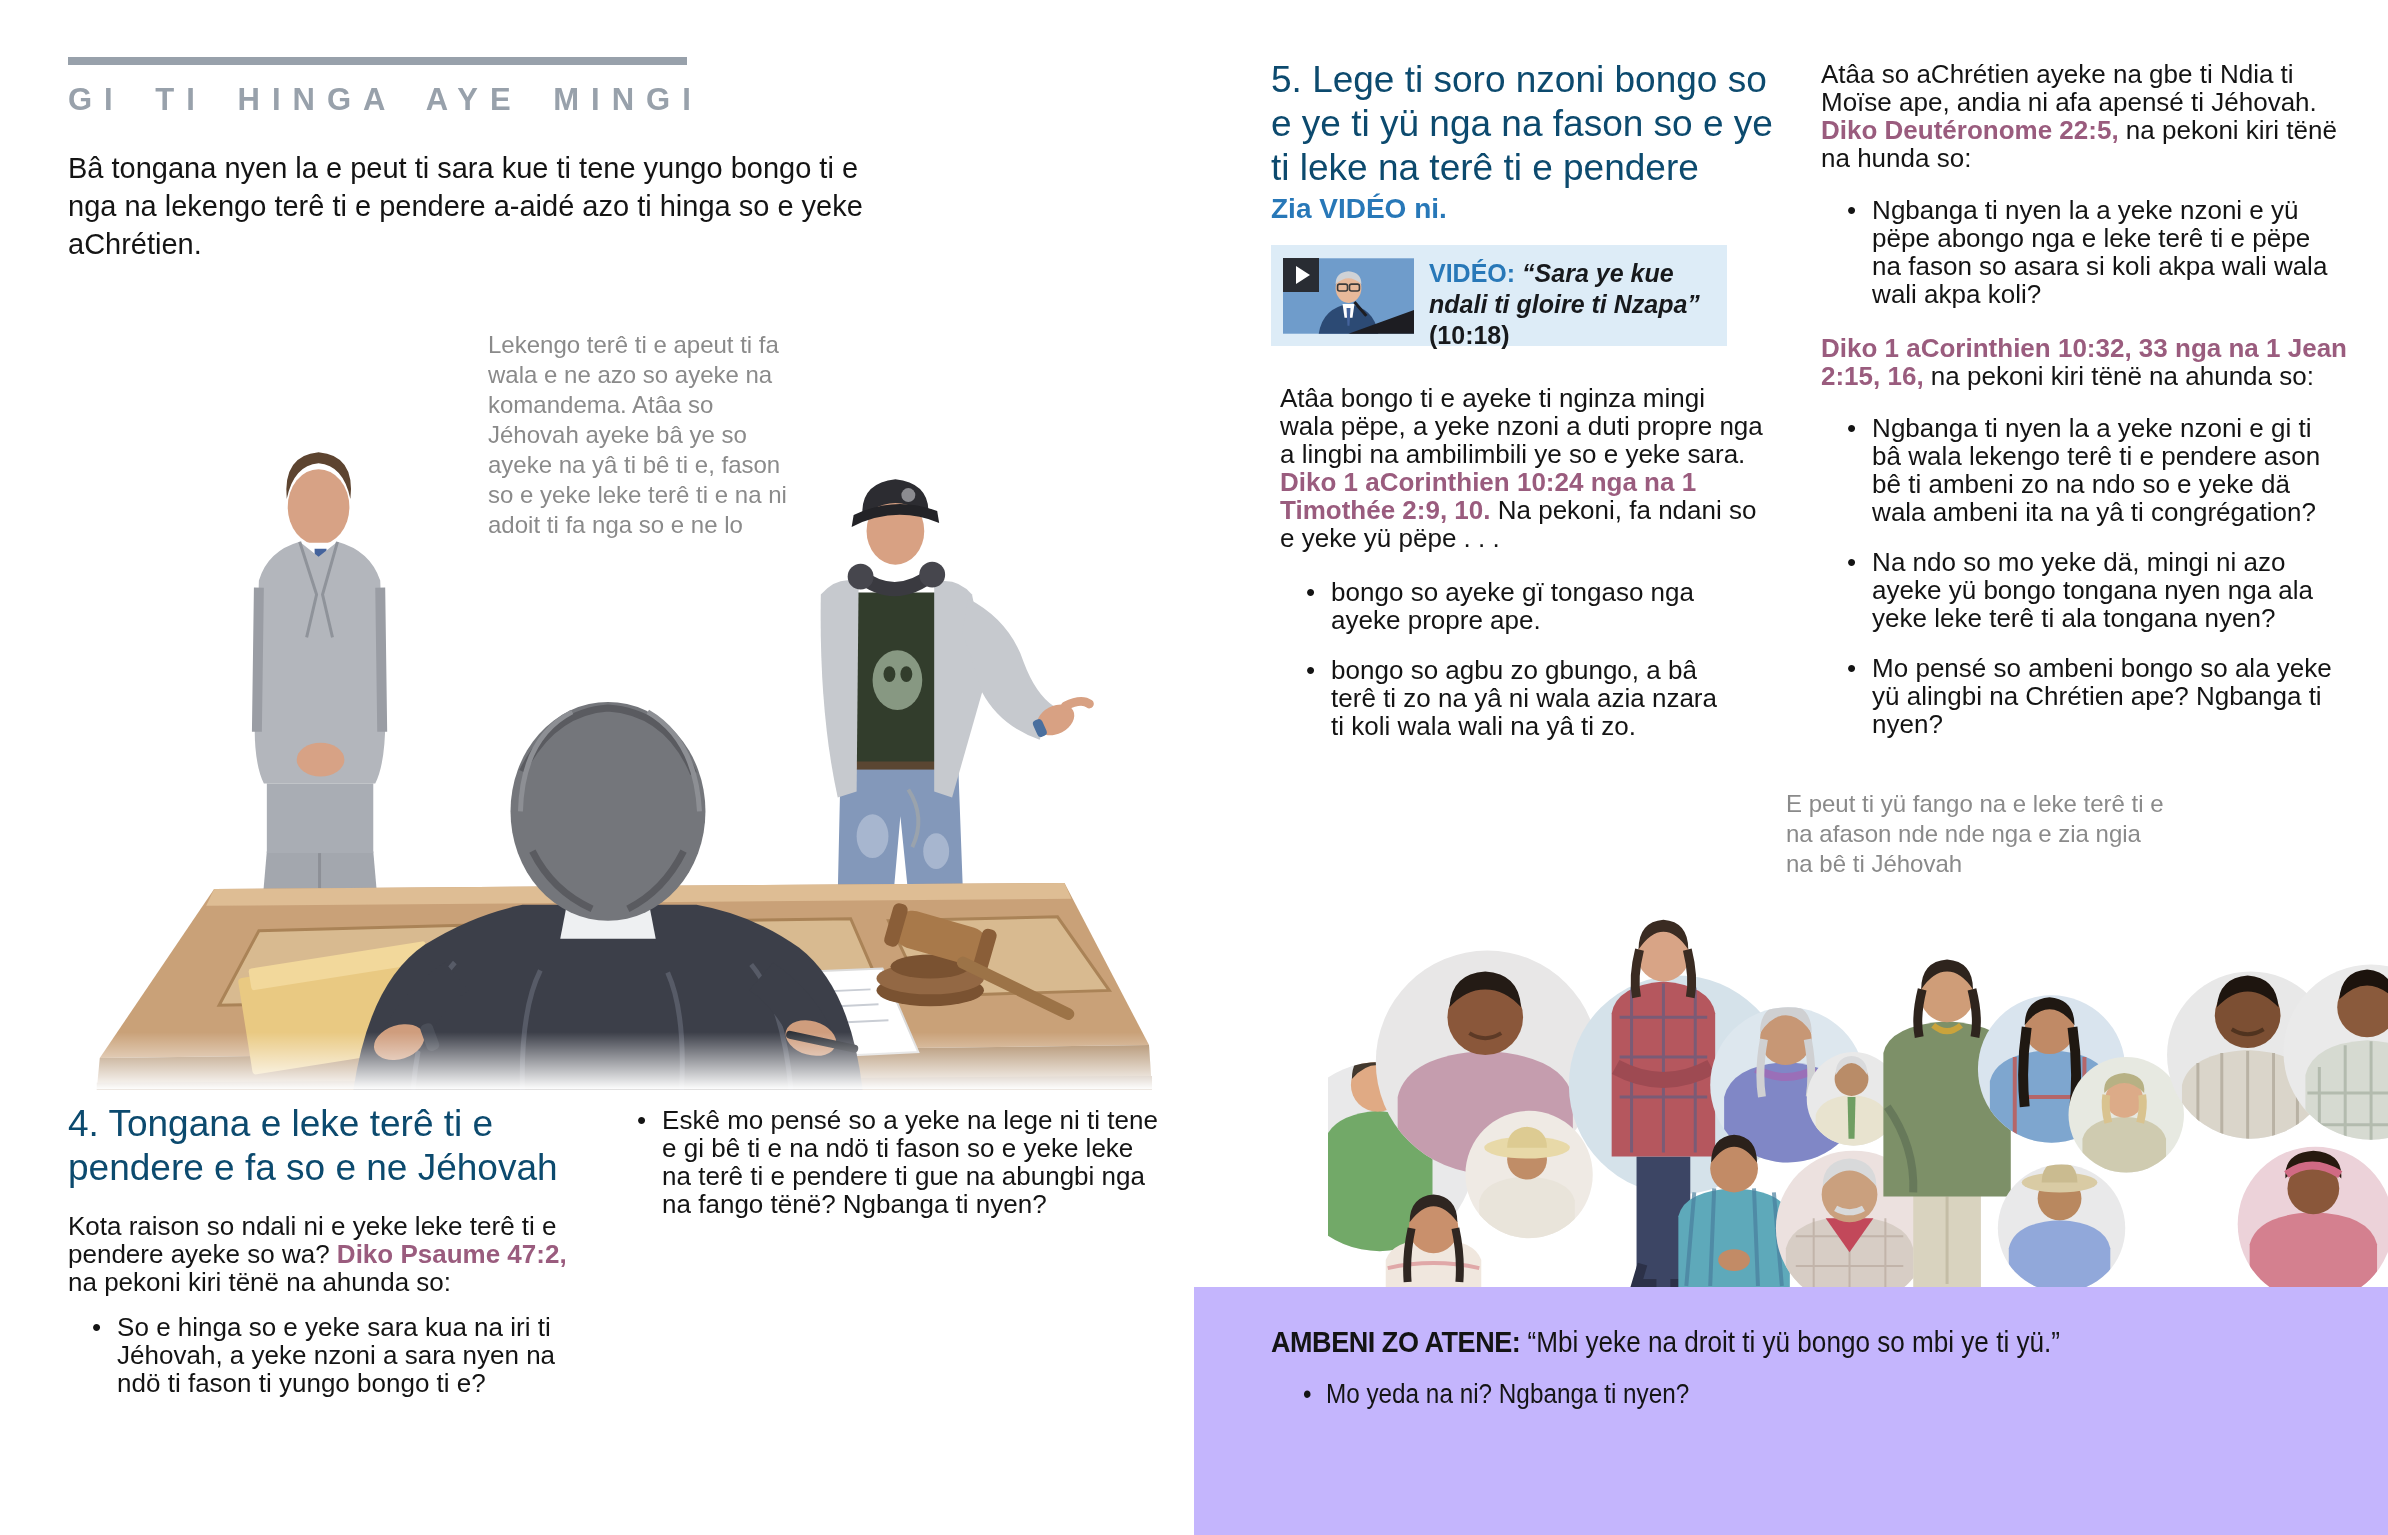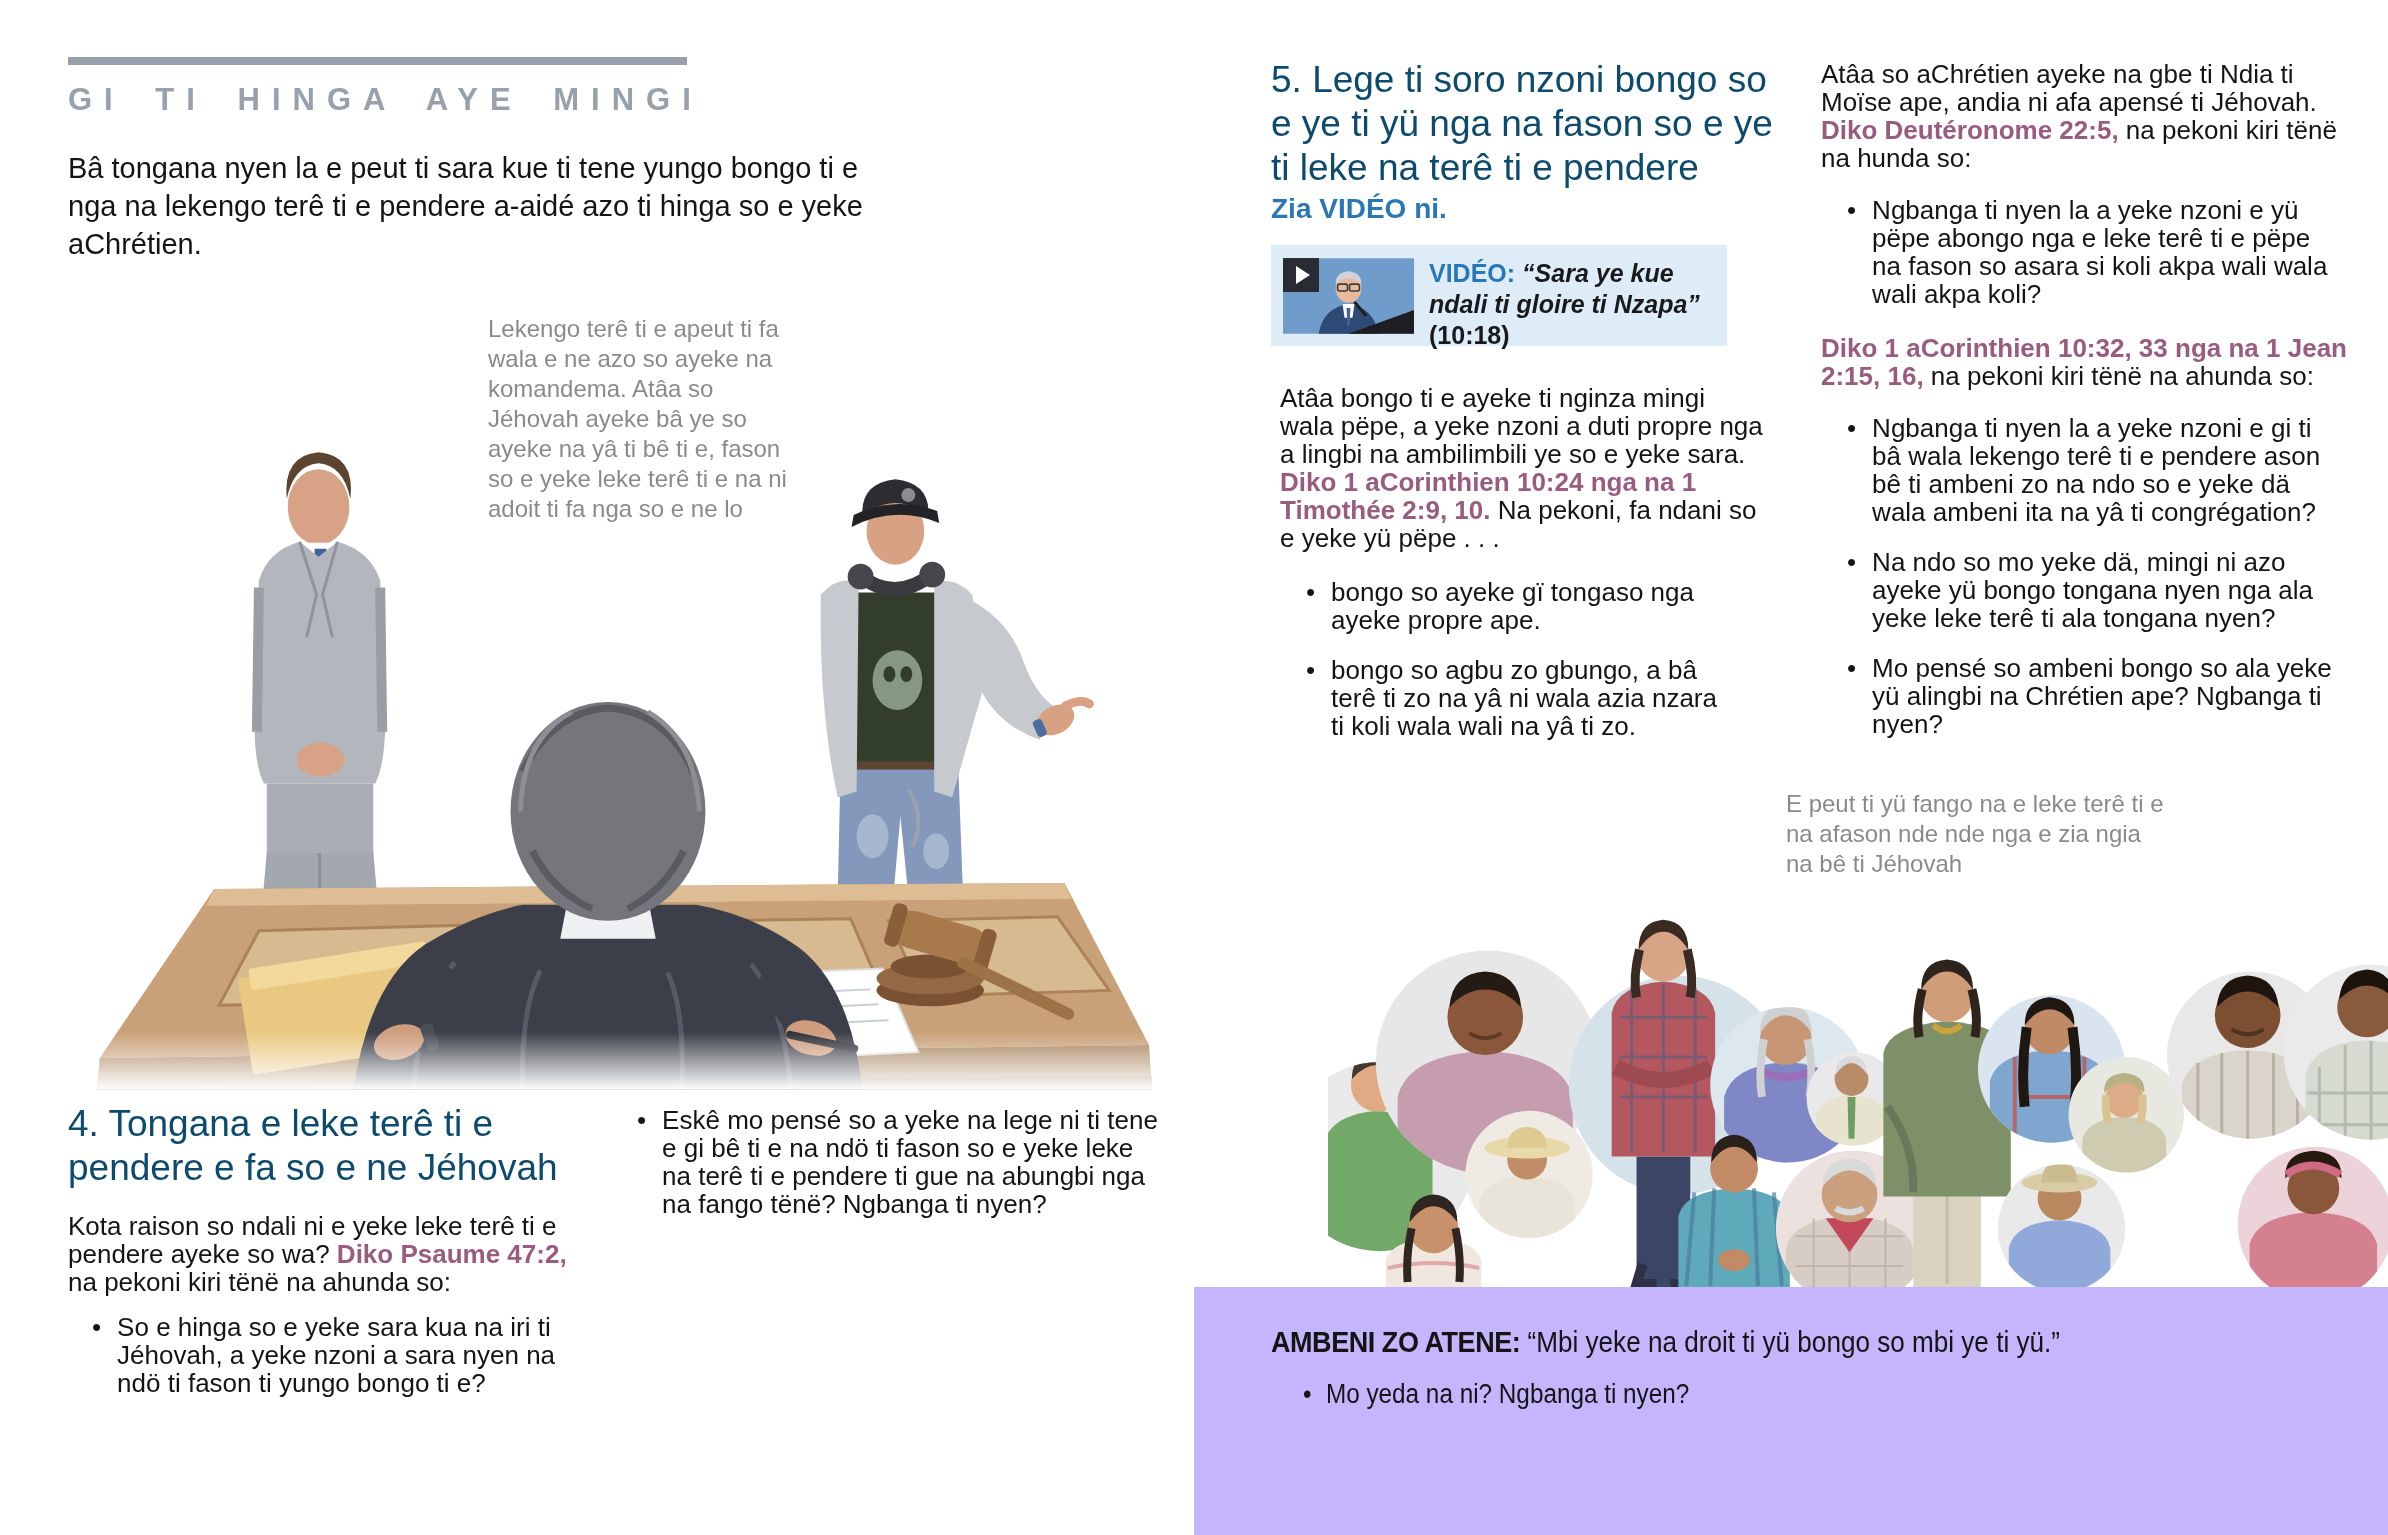--- a/index.html
+++ b/index.html
@@ -7,21 +7,21 @@
   .canvas{position:relative;width:2388px;height:1535px;background:#ffffff;overflow:hidden;}
   .abs{position:absolute;}
 
   
   .kicker-bar{left:68px;top:57px;width:619px;height:8px;background:#98a1ab;}
   .kicker{left:68px;top:82px;font-size:31px;font-weight:bold;letter-spacing:12px;word-spacing:10px;color:#98a1ab;}
 
   .intro{left:68px;top:149px;width:806px;font-size:29px;line-height:38px;color:#141414;}
 
   .caption{font-size:24px;line-height:30px;color:#8a8a8a;z-index:5;}
-  .caption1{left:488px;top:314px;width:308px;}
+  .caption1{left:488px;top:330px;width:308px;}
   .caption2{left:1786px;top:789px;width:378px;}
 
   .h-purple{font-weight:normal;color:#0c4a6e;font-size:37px;line-height:44px;}
   .sec4-h{left:68px;top:1102px;width:542px;}
   .sec5-h{left:1271px;top:58px;width:522px;}
 
   .body-t{font-size:26px;line-height:28px;color:#141414;}
   .sec4-p{left:68px;top:1212px;width:527px;}
   .sec4-b{left:92px;top:1313px;width:468px;}
   .side-b{left:637px;top:1106px;width:527px;}

